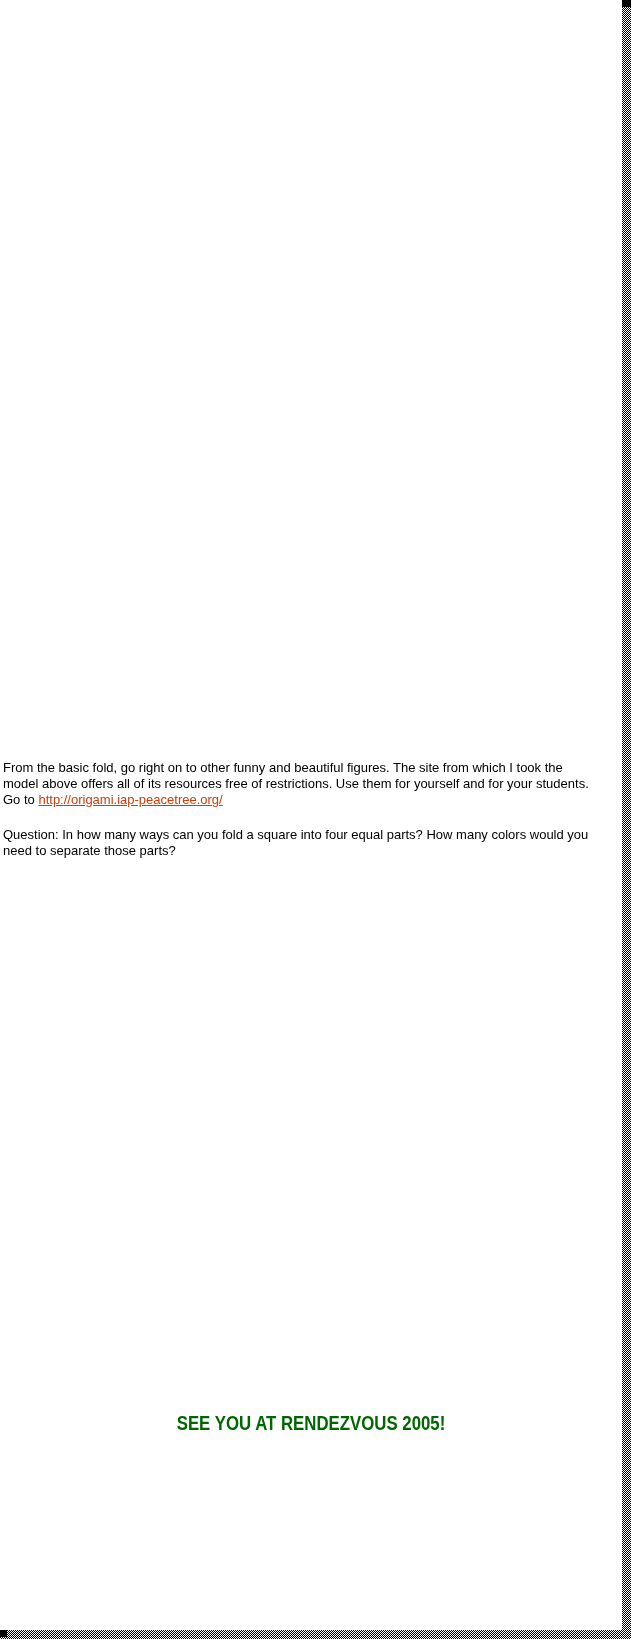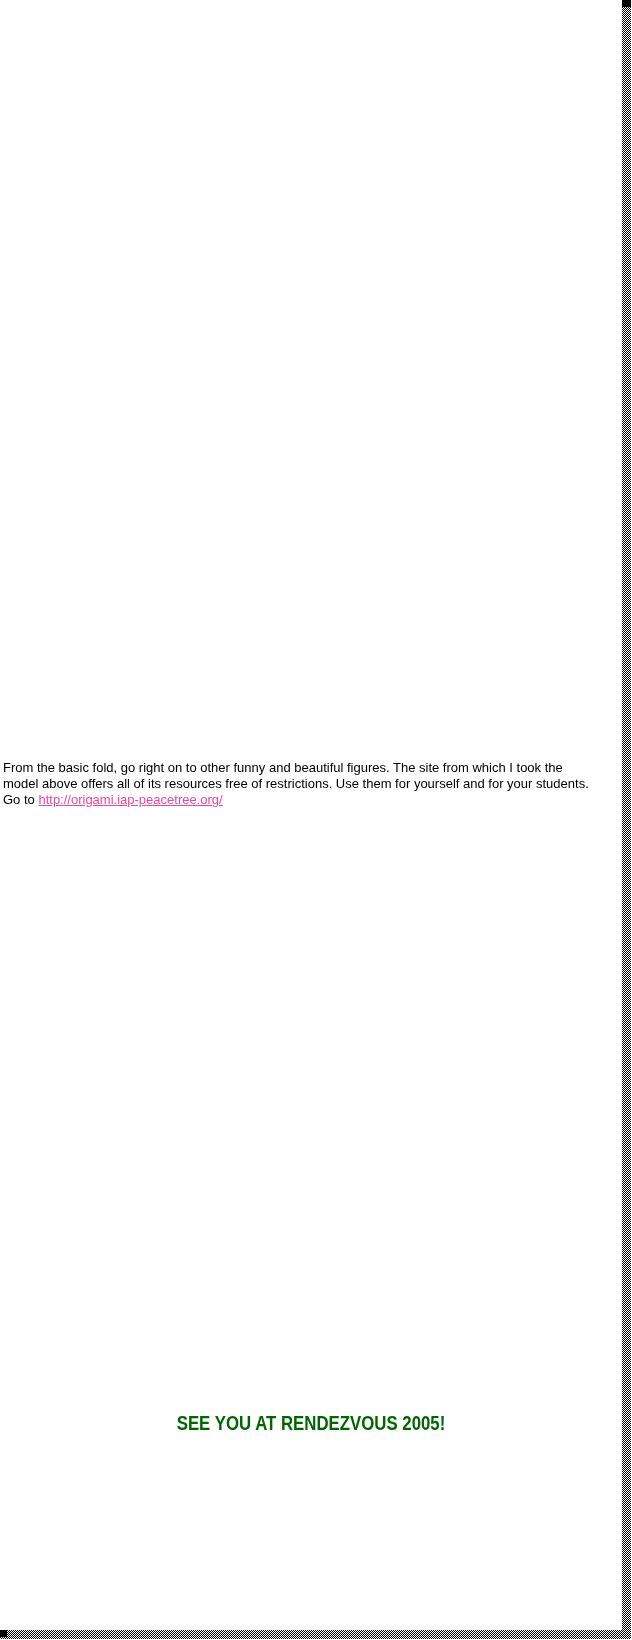--- a/index.html
+++ b/index.html
@@ -23,21 +23,21 @@
     width: 592px;
     font-size: 13px;
     line-height: 16px;
     color: #000000;
   }
   .text-block p {
     margin: 0 0 19px 0;
     white-space: pre-wrap;
   }
   .text-block a {
-    color: #ec4899;
+    color: #c2410c;
     text-decoration: underline;
     cursor: pointer;
   }
   
   .banner {
     position: absolute;
     left: 0;
     top: 1411px;
     width: 622px;
     height: 24px;
@@ -87,20 +87,21 @@
     background: #000000;
   }
 </style>
 </head>
 <body>
 
 <div class="page">
 
   <div class="text-block">
     <p><span>From the basic fold, go right on to other funny and beautiful figures. The site from which I took the model above offers all of its resources free of restrictions. Use them for yourself and for your students.  Go to </span><a>http://origami.iap-peacetree.org/</a></p>
+    <p>Question: In how many ways can you fold a square into four equal parts? How many colors would you need to separate those parts?</p>
   </div>
 
   <div class="banner">SEE YOU AT RENDEZVOUS 2005!</div>
 
   <div class="shadow-right checker"></div>
   <div class="shadow-bottom checker"></div>
   <div class="corner-top-right"></div>
   <div class="corner-bottom-left"></div>
 
 </div>

